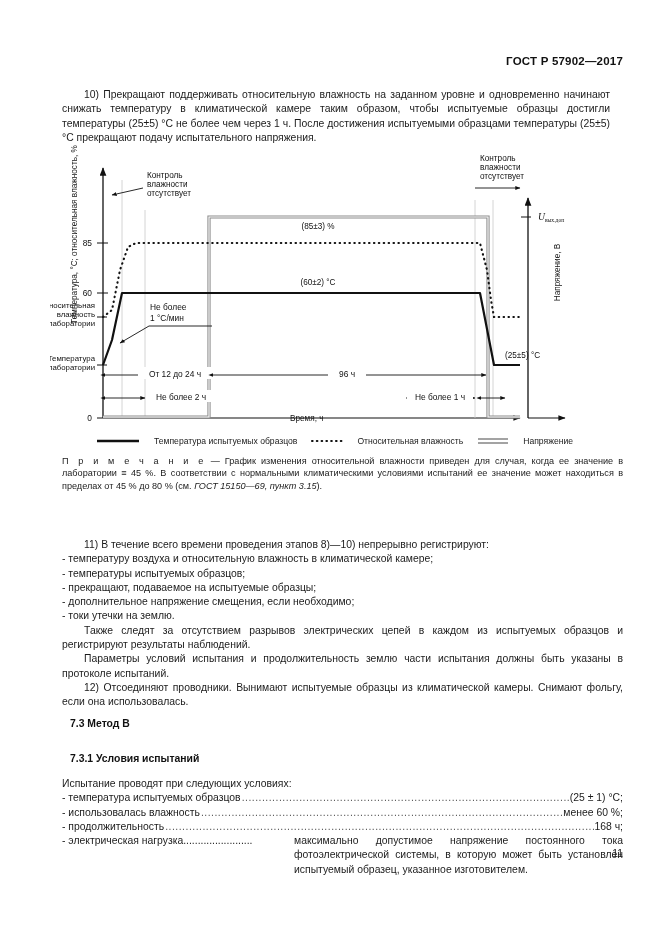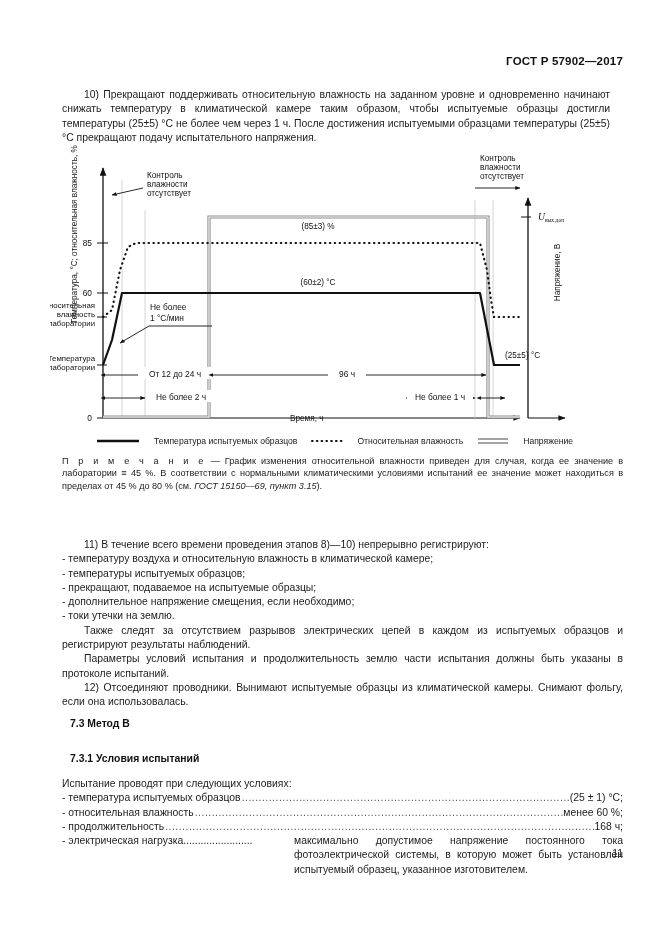--- a/index.html
+++ b/index.html
@@ -339,21 +339,21 @@
     <div class="spacer-xs"></div>
     <div class="line" style="font-size:10.4px;line-height:14.3px;color:#1b1b1b;">Испытание проводят при следующих условиях:</div>
 
     <div class="dotrow">
       <span>- температура испытуемых образцов</span>
       <span class="lead">................................................................................................................................................................</span>
       <span>(25 ± 1) °С;</span>
     </div>
 
     <div class="dotrow">
-      <span>- относительная влажность</span>
+      <span>- использовалась влажность</span>
       <span class="lead">................................................................................................................................................................</span>
       <span>менее 60 %;</span>
     </div>
 
     <div class="dotrow">
       <span>- продолжительность</span>
       <span class="lead">................................................................................................................................................................</span>
       <span>168 ч;</span>
     </div>
 

